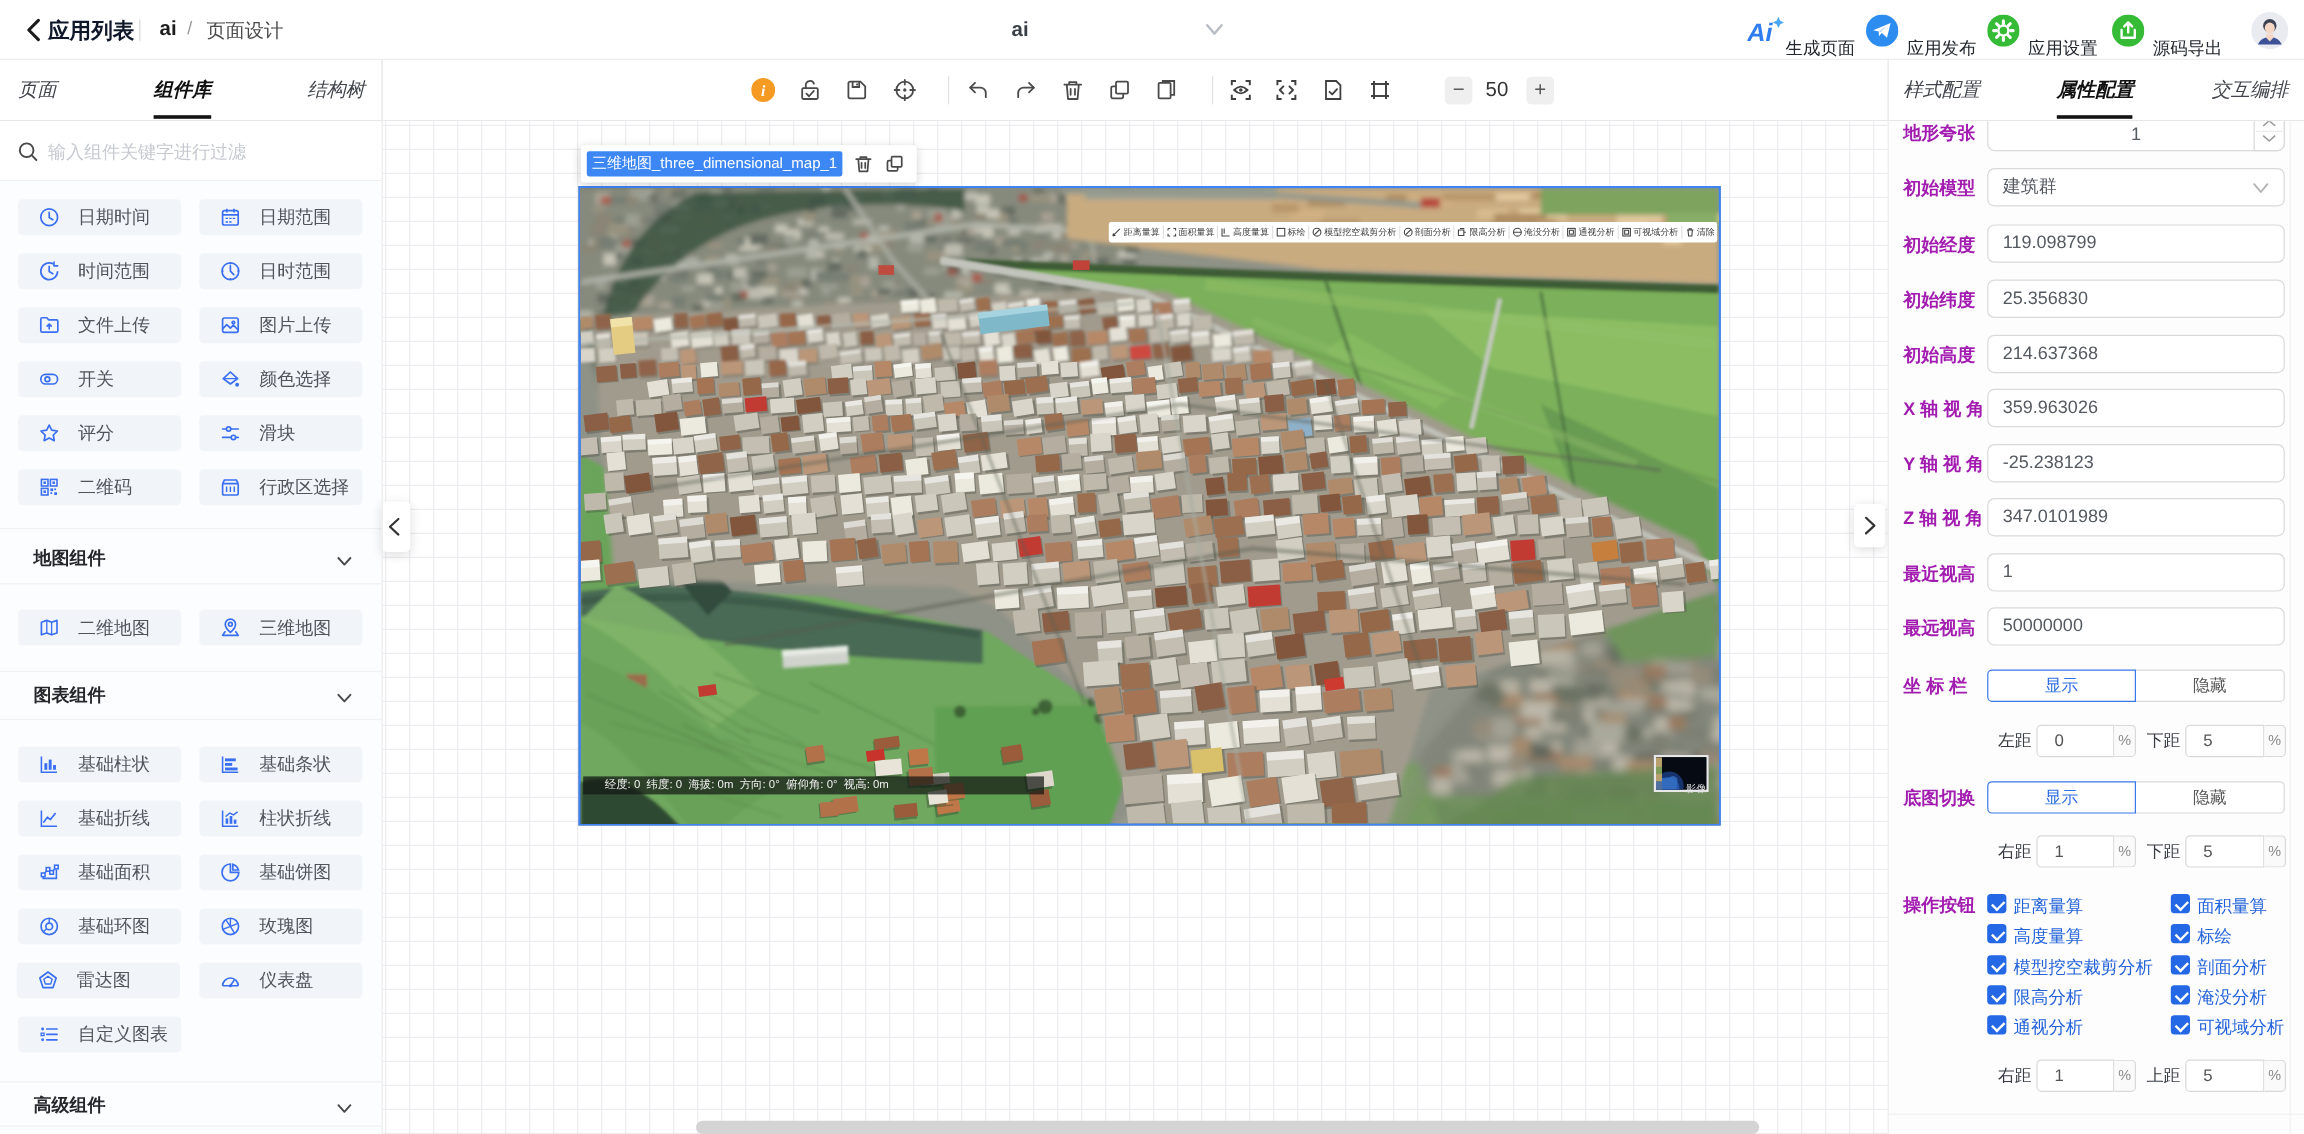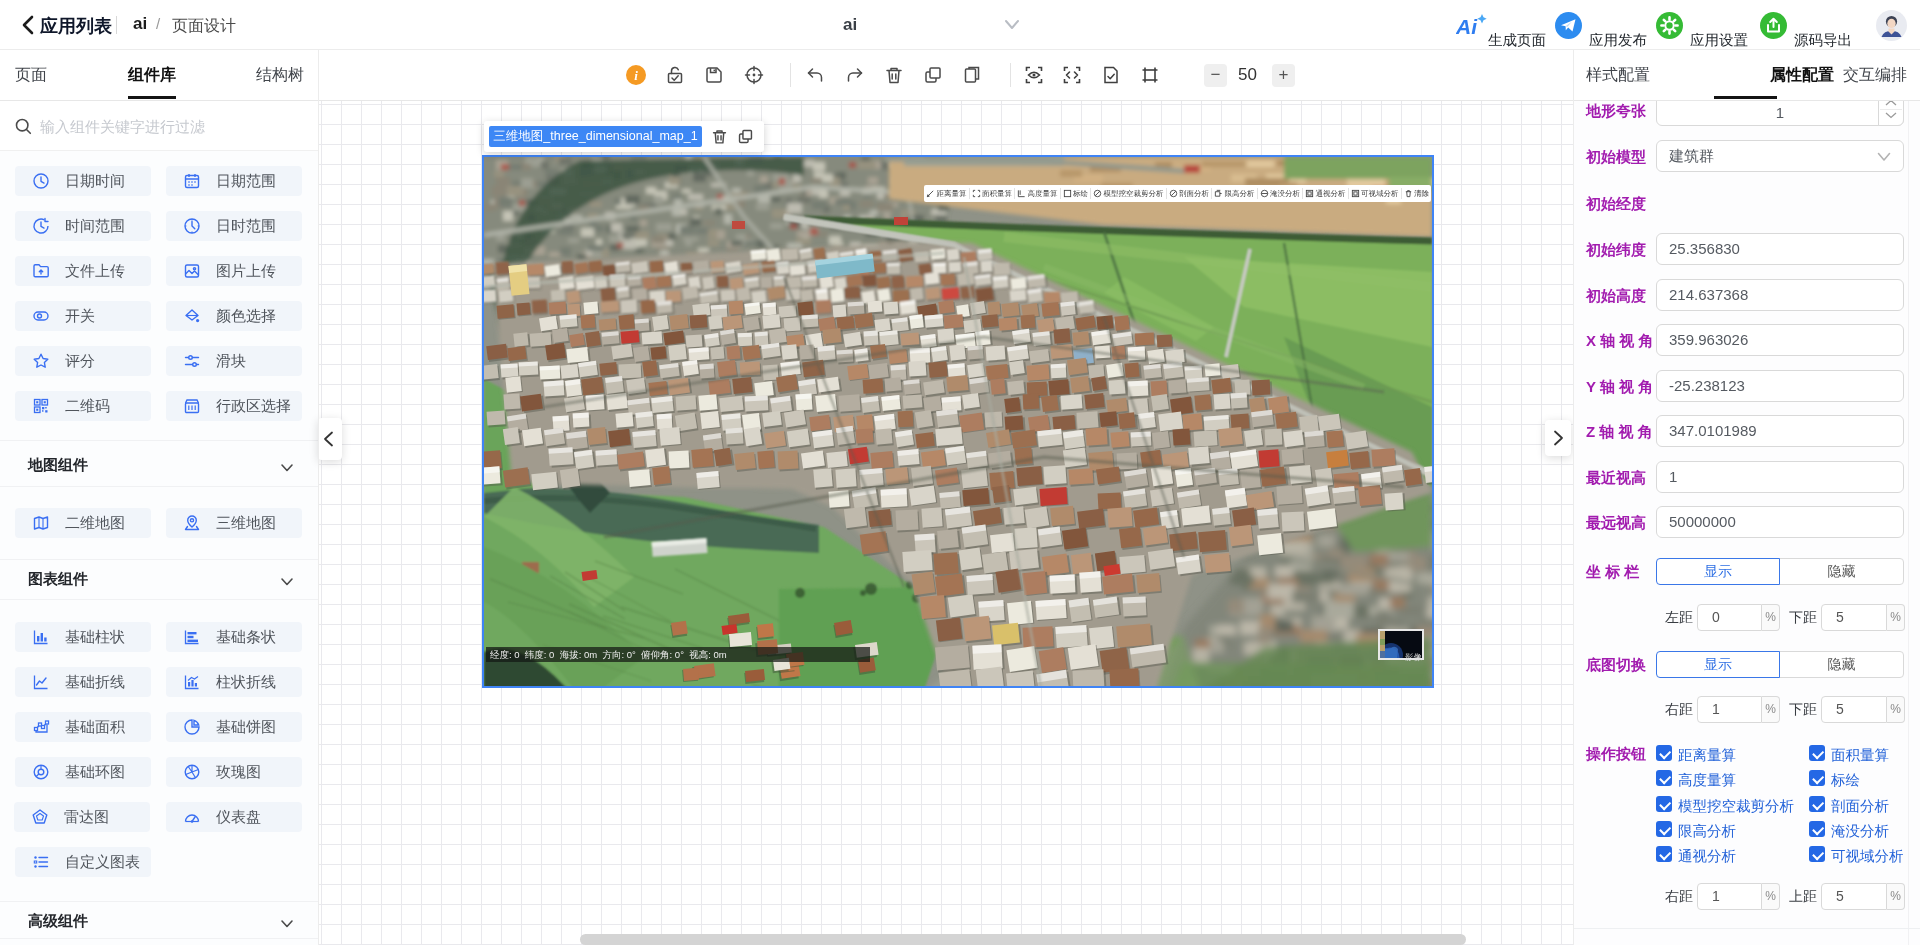--- a/index.html
+++ b/index.html
@@ -14,21 +14,21 @@
 #topbar .ai1 { position:absolute; left:133px; top:14px; font-size:17px; font-weight:bold; color:#1c1c1c; }
 #topbar .slash { position:absolute; left:156px; top:15px; font-size:15px; color:#999; }
 #topbar .pagedesign { position:absolute; left:172px; top:16px; font-size:16px; color:#4a4a4a; }
 #topbar .cai { position:absolute; left:843px; top:15px; font-size:17px; font-weight:bold; color:#3a3f46; }
 .ricon { position:absolute; top:12px; }
 .rtext { position:absolute; top:17px; font-size:14.5px; color:#23282e;margin-top:14px; }
 
 #row2 { position:absolute; left:0; top:50px; width:1920px; height:51px; background:#fff; border-bottom:1px solid #e7e7e7; }
 #row2 .vdiv1 { position:absolute; left:318px; top:0; width:1px; height:51px; background:#ececec; }
 #row2 .vdiv2 { position:absolute; left:1573px; top:0; width:1px; height:51px; background:#ececec; }
-.ltab { position:absolute; top:15px; font-size:16px; color:#41454b; }
+.ltab { position:absolute; top:15px; font-size:16px; color:#41454b;font-style:italic; }
 .ltab.active { font-weight:bold; color:#111; }
 .tabline { position:absolute; top:46px; height:3px; background:#141414; }
 .tico { position:absolute; top:15px; width:20px; height:20px; }
 .tsep { position:absolute; top:13px; width:1px; height:24px; background:#e3e3e3; }
 .zoombox { position:absolute; top:14px; width:23px; height:23px; background:#efefef; border-radius:4px; color:#555; text-align:center; line-height:21px; font-size:17px; }
 
 #leftbar { position:absolute; left:0; top:101px; width:318px; height:844px; background:#fff; }
 #leftbar .searchrow { position:absolute; left:0; top:3px; width:318px; height:47px; border-bottom:1px solid #f0f0f0; background:#fff; }
 #leftbar .ph { position:absolute; left:40px; top:14px; font-size:15px; color:#c6c9cf; }
 #lcontent { position:absolute; left:0; top:50px; width:318px; height:794px; background:#fcfdfe; }
@@ -46,21 +46,21 @@
 #maplabel .blue { position:absolute; left:5px; top:5px; width:213px; height:21px; background:#3d87f5; border-radius:2px; color:#fff; font-size:12.5px; line-height:21px; text-align:center; white-space:nowrap; overflow:hidden; }
 #mapbox { position:absolute; left:163px; top:54px; width:952px; height:533px; border:2px solid #3f84f6; background:#8d9388; }
 #collL { position:absolute; left:-1px; top:317px; width:24px; height:42px; background:#fff; border-radius:4px; box-shadow:0 2px 10px rgba(0,0,0,0.14); }
 #collR { position:absolute; left:1226px; top:319px; width:26px; height:36px; background:#fff; border-radius:4px; box-shadow:0 2px 10px rgba(0,0,0,0.14); }
 #hscroll { position:absolute; left:261px; top:833px; width:886px; height:11px; background:#d4d4d4; border-radius:6px; }
 
 #mtoolbar { position:absolute; right:1px; top:28px; height:17px; background:#fff; border-radius:2px; display:flex; align-items:center; font-size:7.5px; color:#3c3c3c; white-space:nowrap; }
 #mtoolbar .it { display:flex; align-items:center; padding:0 2px; height:11px; border-right:1px solid #e2e2e2; }
 #mtoolbar .it:last-child { border-right:none; }
 #mtoolbar svg { margin-right:1.5px; width:9px; height:9px; }
-#mstatus { position:absolute; left:2px; top:490px; width:384px; height:15px; background:rgba(20,24,20,0.72); color:#efefef; font-size:9.5px; line-height:15px; padding-left:4px; }
+#mstatus { position:absolute; left:2px; top:490px; width:384px; height:15px; background:rgba(20,24,20,0.72); color:#efefef; font-size:9.5px; line-height:15px; padding-left:18px; }
 #mminimap { position:absolute; left:894px; top:472px; width:46px; height:31px; background:#04080f; border:2px solid #e8e8e8; }
 #mmlabel { position:absolute; left:921px; top:495px; color:#ddd; font-size:8.5px; }
 
 #rightbar { position:absolute; left:1574px; top:101px; width:346px; height:844px; background:#fdfdfe; }
 .plabel { position:absolute; left:12px; font-size:15px; font-weight:bold; color:#a21caf; }
 .pinput { position:absolute; left:82px; width:248px; height:32px; background:#fff; border:1px solid #d9d9d9; border-radius:6px; font-size:15px; color:#555a61; line-height:30px; padding-left:12px; }
 .seg { position:absolute; left:82px; width:248px; height:27px; }
 .seg .on { position:absolute; left:0; top:0; width:124px; height:27px; border:1px solid #3a77e8; border-radius:4px 0 0 4px; color:#2e6fe4; background:#fff; text-align:center; line-height:25px; font-size:14px; z-index:2; }
 .seg .off { position:absolute; left:123px; top:0; width:125px; height:27px; border:1px solid #d9d9d9; border-radius:0 4px 4px 0; color:#555; background:#fff; text-align:center; line-height:25px; font-size:14px; }
 .minirow { position:absolute; height:27px; font-size:14px; color:#383c42; }
@@ -186,21 +186,21 @@
       <path d="M7 11.5 l2.2 2.2 4-4.4" stroke-linecap="round" stroke-linejoin="round"></path>
     </svg>
   <svg class="tico" style="left:1140px" viewBox="0 0 20 20" fill="none" stroke="#3f3f3f" stroke-width="1.6">
       <rect x="5" y="5" width="10" height="10"></rect>
       <path d="M2.5 5 H5 M2.5 15 H5 M15 5 h2.5 M15 15 h2.5 M5 2.5 V5 M15 2.5 V5 M5 15 v2.5 M15 15 v2.5"></path>
     </svg>
   <div class="zoombox" style="left:1204px">−</div>
   <div class="abs" style="left:1238px;top:15px;font-size:17px;color:#333">50</div>
   <div class="zoombox" style="left:1272px">+</div>
   <div class="ltab" style="left:1586px">样式配置</div>
-  <div class="ltab active" style="left:1770px">属性配置</div>
+  <div class="ltab active" style="left:1714px">属性配置</div>
   <div class="tabline" style="left:1714px;width:63px"></div>
   <div class="ltab" style="left:1843px">交互编排</div>
 </div>
 <div id="leftbar">
   <div class="searchrow">
     <svg style="position:absolute;left:14px;top:13px" width="19" height="19" viewBox="0 0 19 19" fill="none" stroke="#4a4a4a" stroke-width="1.6">
         <circle cx="8.2" cy="8.2" r="5.7"></circle>
         <path d="M12.5 12.5 l3.8 3.8" stroke-linecap="round"></path>
       </svg>
     <div class="ph">输入组件关键字进行过滤</div>
@@ -2721,20 +2721,21 @@
         <path d="M1 15.5 h22" stroke="#ececec" stroke-width="1"></path>
       </svg>
   </div>
   <div class="plabel" style="top:47px">初始模型</div>
   <div class="pinput" style="top:39px">建筑群
     <svg style="position:absolute;right:12px;top:11px" width="14" height="10" viewBox="0 0 14 10">
         <path d="M1.5 1.5 L7 8 L12.5 1.5" fill="none" stroke="#b3b3b3" stroke-width="1.6" stroke-linecap="round" stroke-linejoin="round"></path>
       </svg>
   </div>
   <div class="plabel" style="top:94px">初始经度</div>
+  <div class="pinput" style="top:86px">119.098799</div>
   <div class="plabel" style="top:140px">初始纬度</div>
   <div class="pinput" style="top:132px">25.356830</div>
   <div class="plabel" style="top:186px">初始高度</div>
   <div class="pinput" style="top:178px">214.637368</div>
   <div class="plabel" style="top:231px">X 轴 视 角</div>
   <div class="pinput" style="top:223px">359.963026</div>
   <div class="plabel" style="top:277px">Y 轴 视 角</div>
   <div class="pinput" style="top:269px">-25.238123</div>
   <div class="plabel" style="top:322px">Z 轴 视 角</div>
   <div class="pinput" style="top:314px">347.0101989</div>

